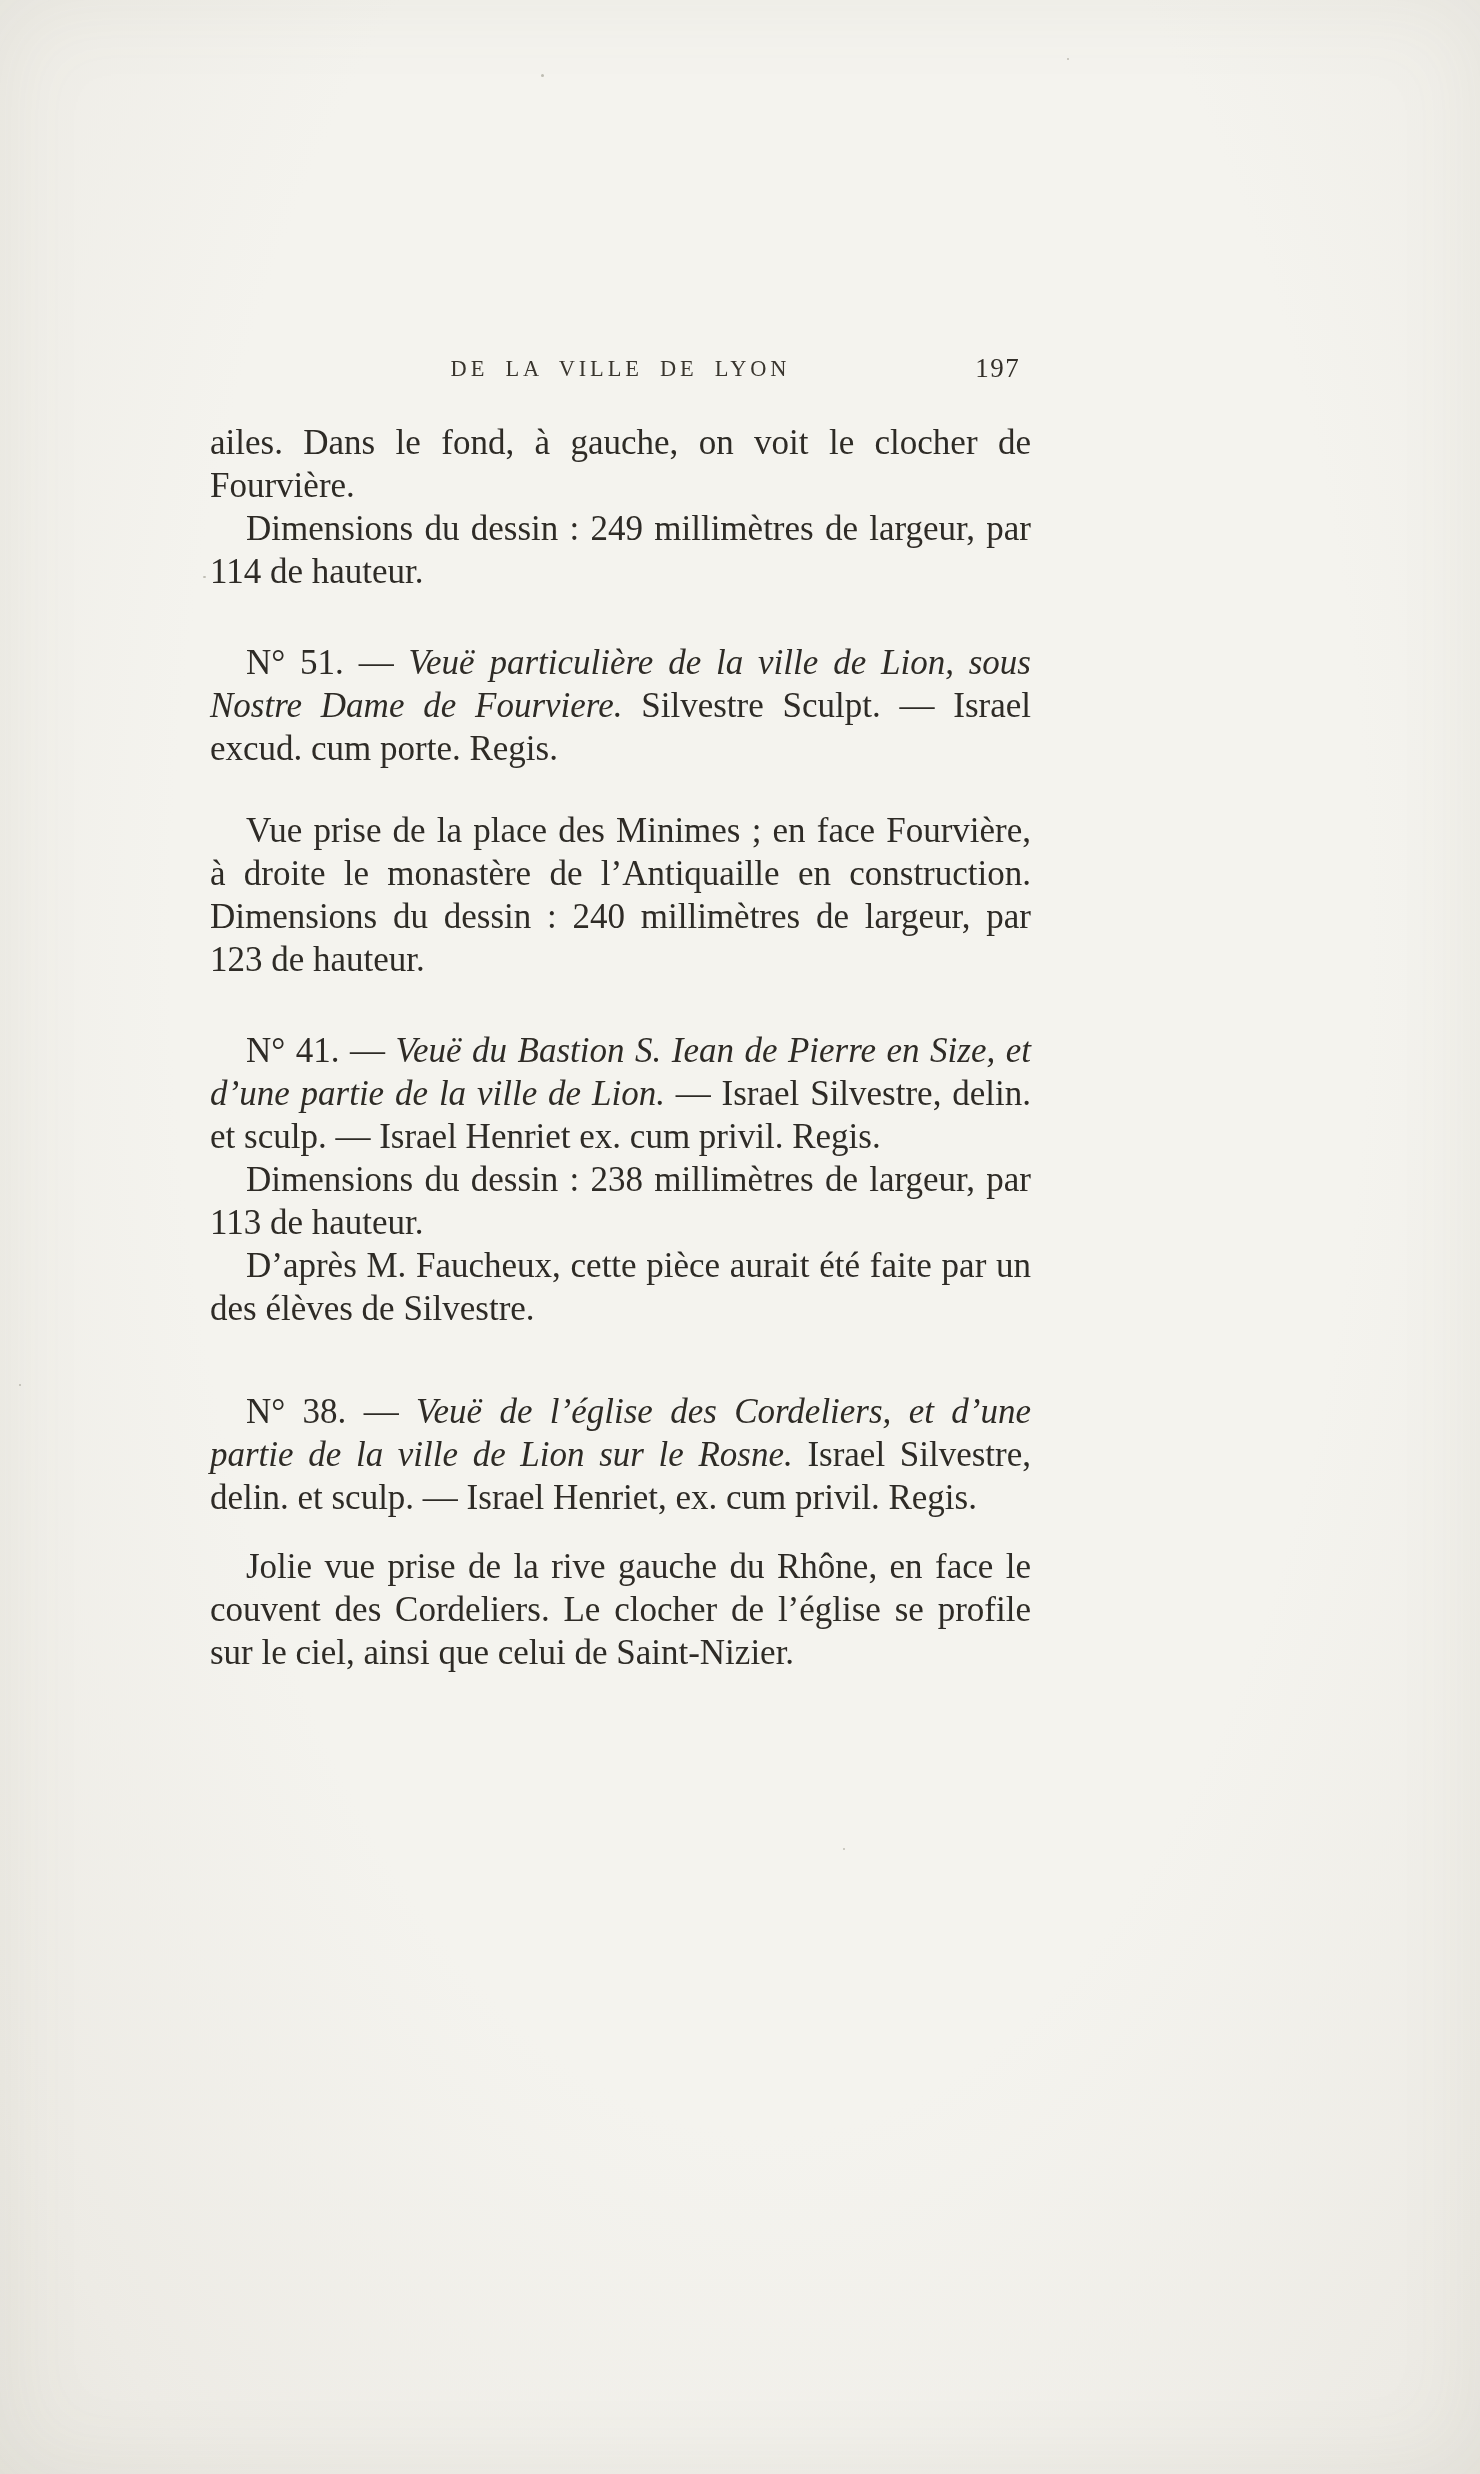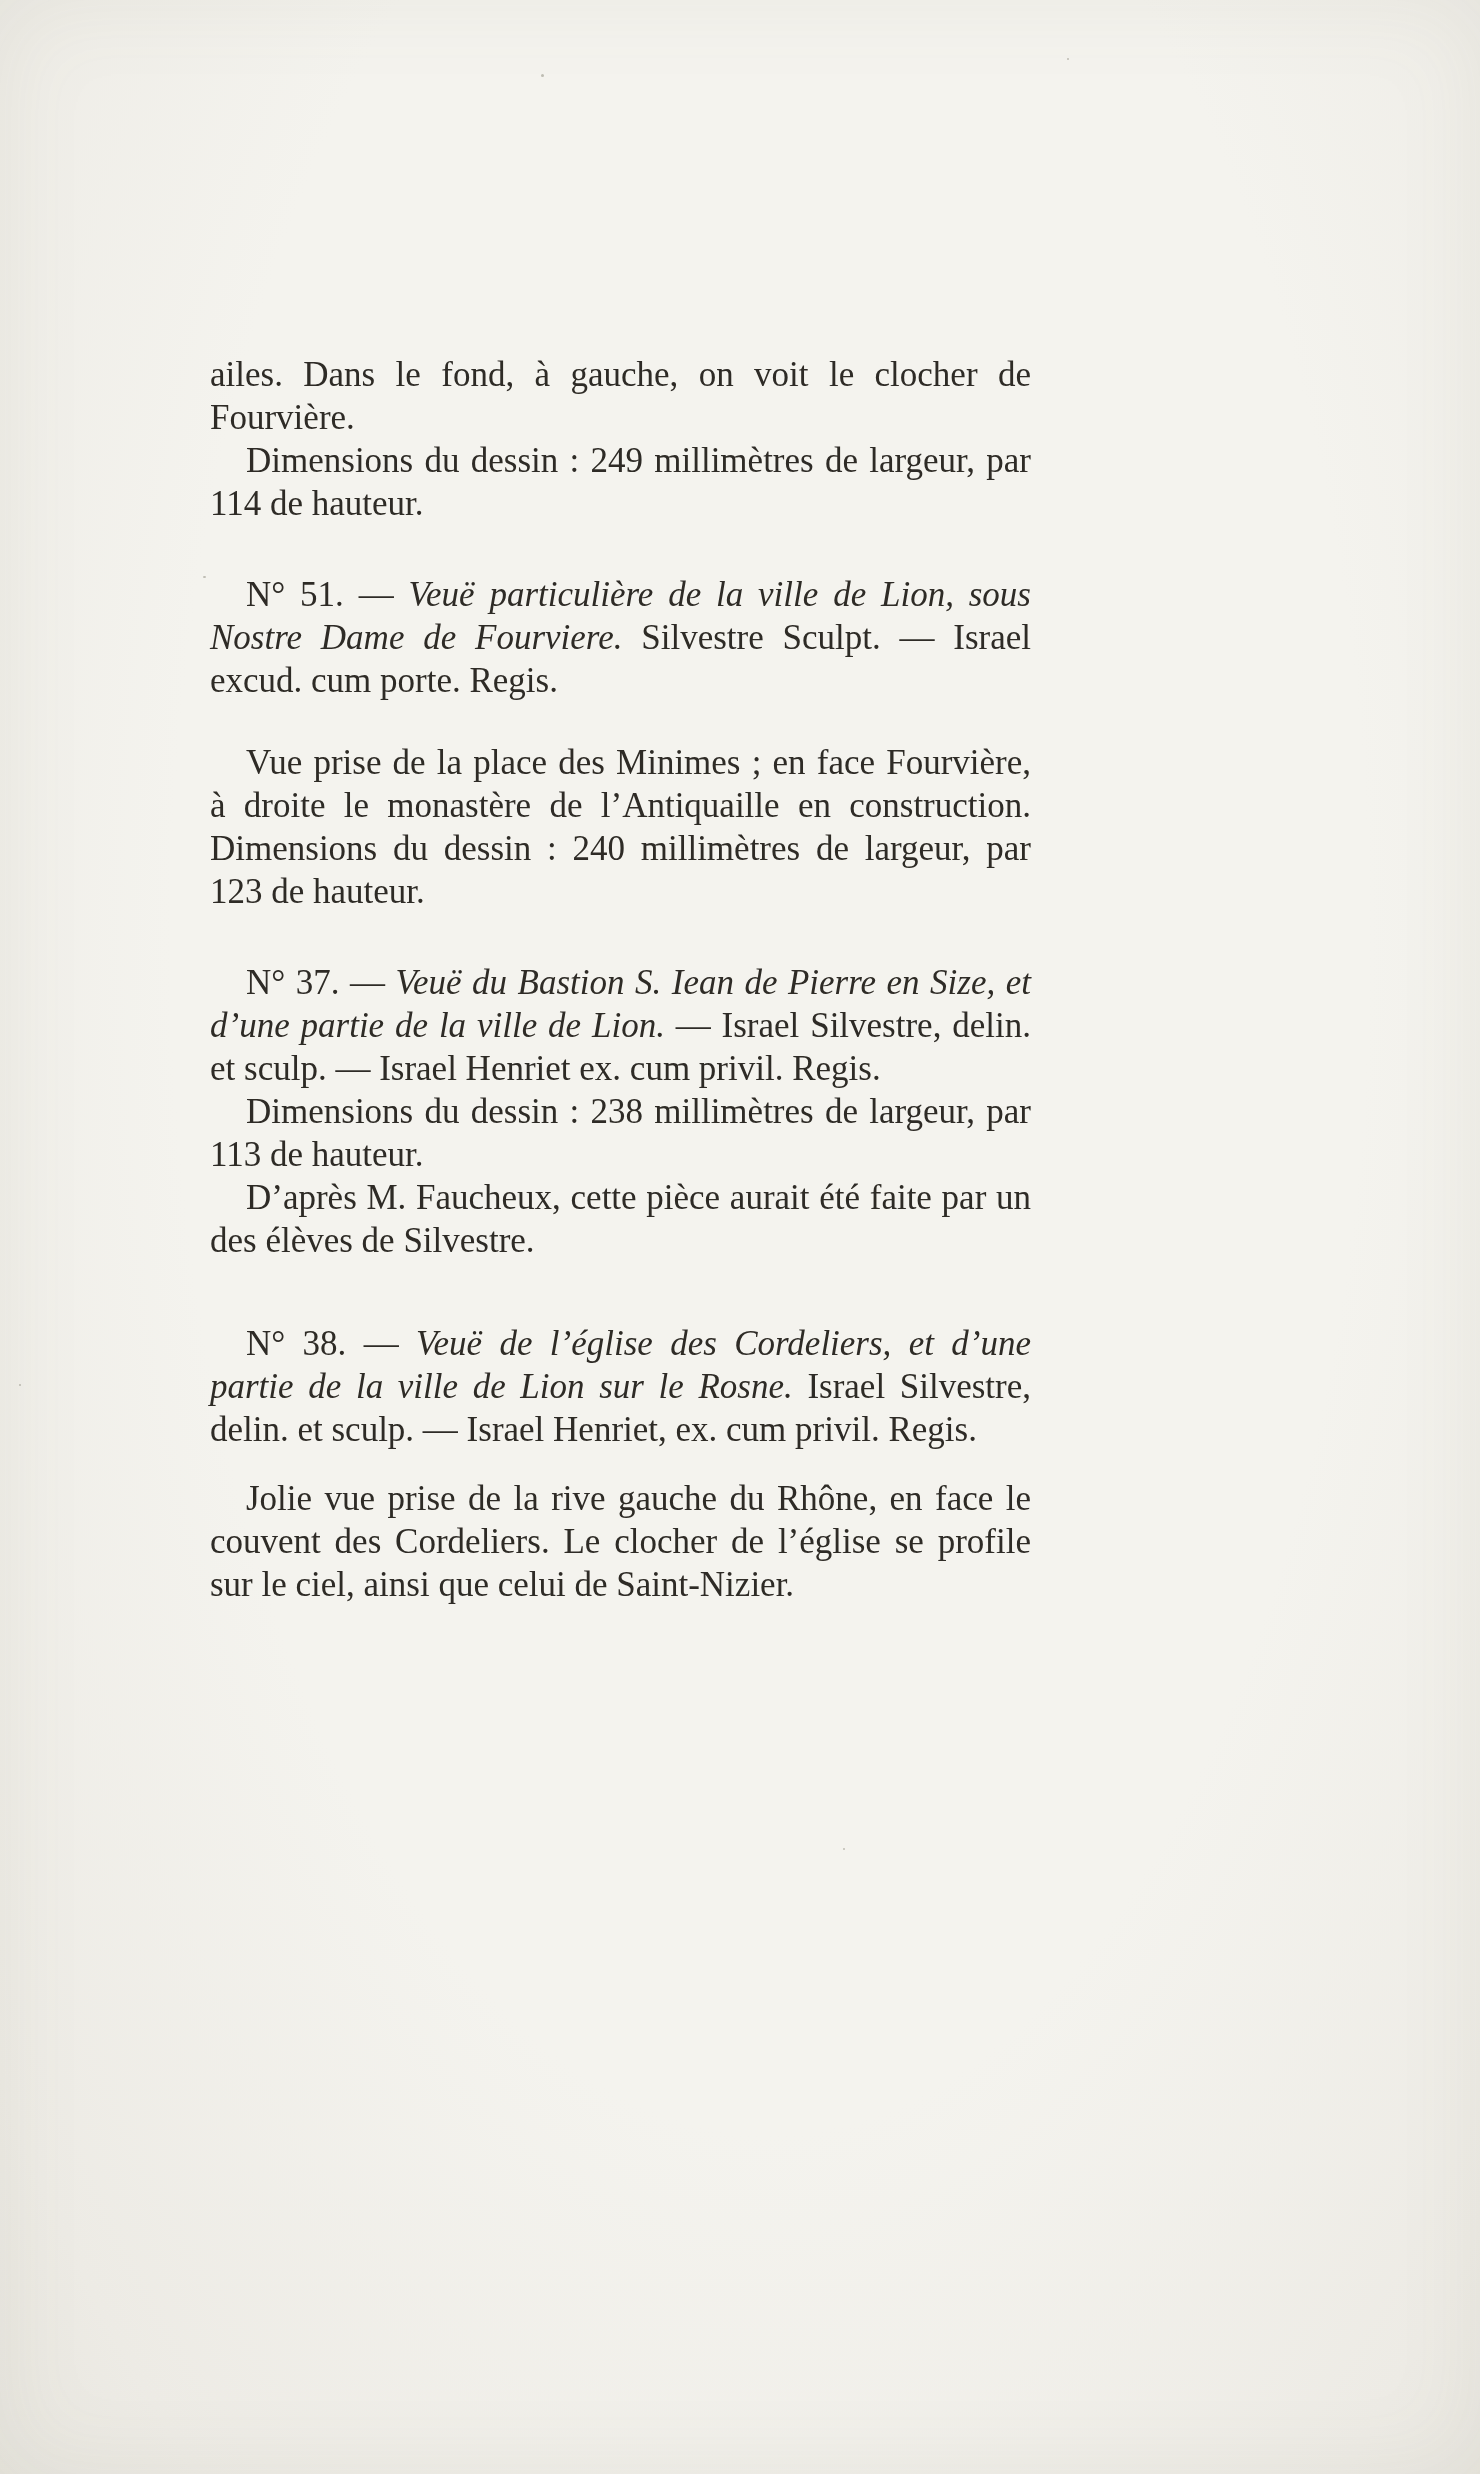--- a/index.html
+++ b/index.html
@@ -83,26 +83,30 @@
 <body>
 
 <div class="page">
   <span class="speck s1"></span>
   <span class="speck s2"></span>
   <span class="speck s3"></span>
   <span class="speck s4"></span>
   <span class="speck s5"></span>
 
   <div class="text-block">
+    <div class="running-header">
+      <span class="running-title">DE LA VILLE DE LYON</span>
+      <span class="page-number">197</span>
+    </div>
     <div class="body-text">
         <p class="para"><span>ailes. Dans le fond, à gauche, on voit le clocher de Fourvière.</span></p>
         <p class="para indent"><span>Dimensions du dessin : 249 millimètres de largeur, par 114 de hauteur.</span></p>
         <p class="para indent" style="margin-top: 48px;"><span>N° 51. — </span><span class="it">Veuë particulière de la ville de Lion, sous Nostre Dame de Fourviere.</span><span> Silvestre Sculpt. — Israel excud. cum porte. Regis.</span></p>
         <p class="para indent" style="margin-top: 39px;"><span>Vue prise de la place des Minimes ; en face Fourvière, à droite le monastère de l’Antiquaille en construction. Dimensions du dessin : 240 millimètres de largeur, par 123 de hauteur.</span></p>
-        <p class="para indent" style="margin-top: 48px;"><span>N° 37. — </span><span class="it">Veuë du Bastion S. Iean de Pierre en Size, et d’une partie de la ville de Lion.</span><span> — Israel Silvestre, delin. et sculp. — Israel Henriet ex. cum privil. Regis.</span></p>
+        <p class="para indent" style="margin-top: 48px;"><span>N° 41. — </span><span class="it">Veuë du Bastion S. Iean de Pierre en Size, et d’une partie de la ville de Lion.</span><span> — Israel Silvestre, delin. et sculp. — Israel Henriet ex. cum privil. Regis.</span></p>
         <p class="para indent"><span>Dimensions du dessin : 238 millimètres de largeur, par 113 de hauteur.</span></p>
         <p class="para indent"><span>D’après M. Faucheux, cette pièce aurait été faite par un des élèves de Silvestre.</span></p>
         <p class="para indent" style="margin-top: 60px;"><span>N° 38. — </span><span class="it">Veuë de l’église des Cordeliers, et d’une partie de la ville de Lion sur le Rosne.</span><span> Israel Silvestre, delin. et sculp. — Israel Henriet, ex. cum privil. Regis.</span></p>
         <p class="para indent" style="margin-top: 26px;"><span>Jolie vue prise de la rive gauche du Rhône, en face le couvent des Cordeliers. Le clocher de l’église se profile sur le ciel, ainsi que celui de Saint-Nizier.</span></p>
       </div>
   </div>
 </div>
 
 
 </body></html>

